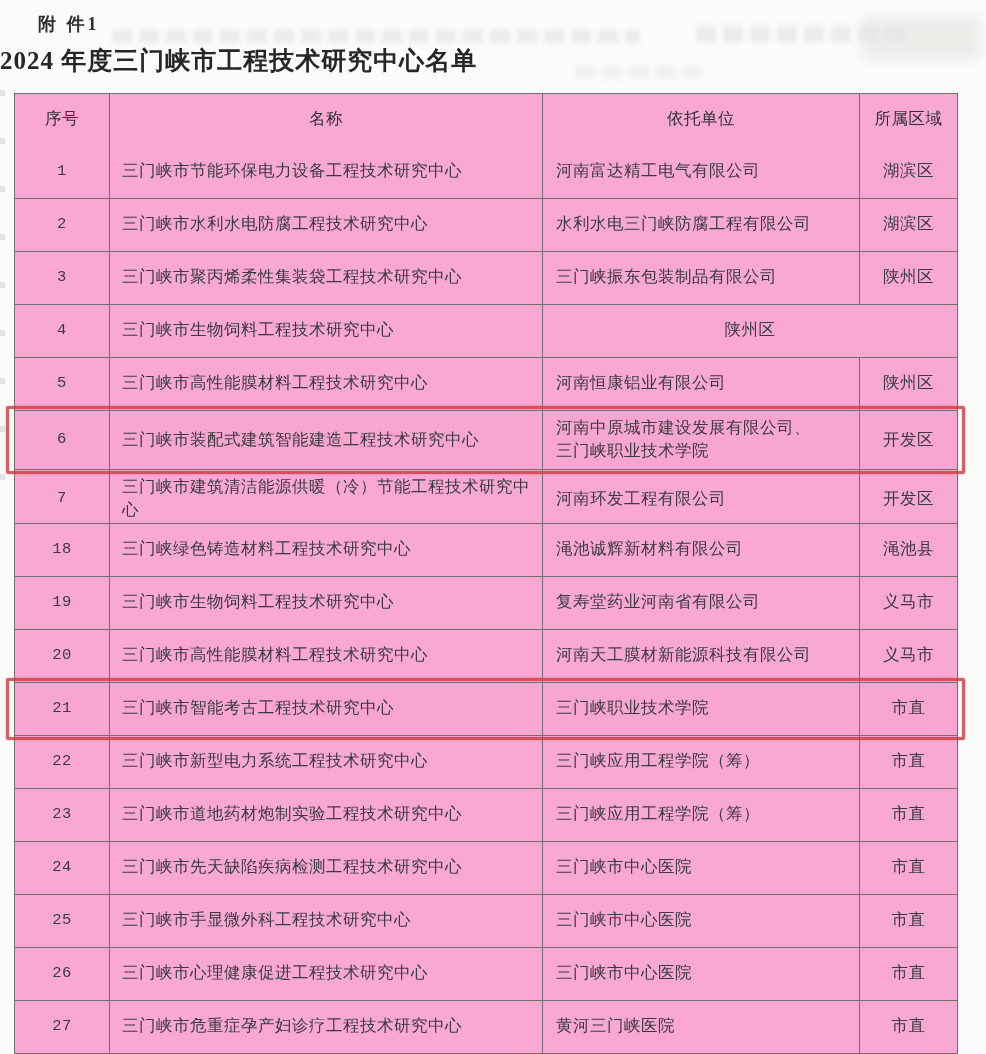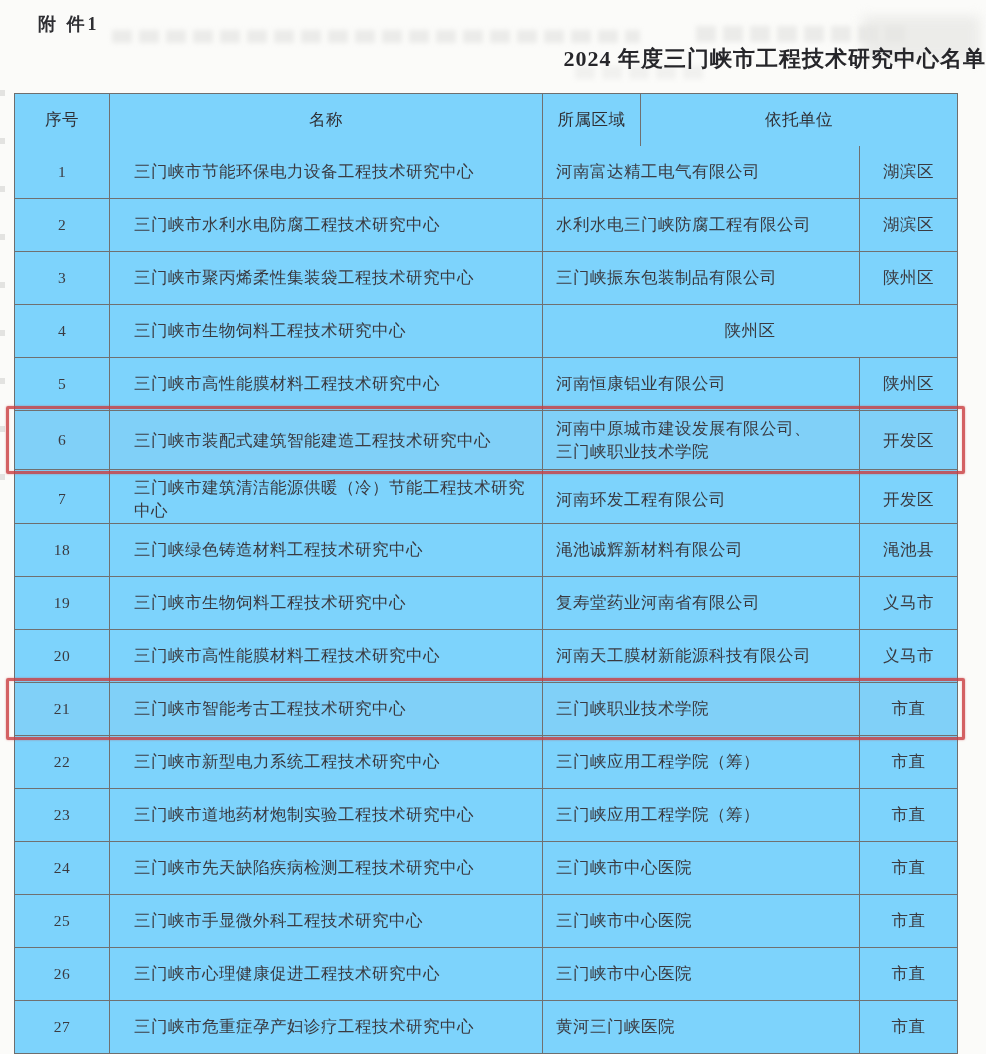--- a/index.html
+++ b/index.html
@@ -12,54 +12,55 @@
     color:#3a3a40;
     overflow:hidden;
   }
   
   .attachment{
     position:absolute;left:38px;top:12px;
     font-size:18px;font-weight:600;letter-spacing:3px;color:#2e2e32;
   }
   .doc-title{
     position:absolute;left:0;top:44px;width:100%;
-    text-align:right;font-size:22px;font-weight:700;
+    text-align:left;font-size:25px;font-weight:700;
     letter-spacing:1px;color:#26262a;
   }
   
   .ghost{
     position:absolute;pointer-events:none;opacity:.55;
     filter:blur(2.5px);
     background:repeating-linear-gradient(90deg,#dededc 0 20px,rgba(0,0,0,0) 20px 27px);
   }
   .ghost.blob{background:#e6e6e3;filter:blur(6px);opacity:.7;}
   .edge-strip{
     position:absolute;left:0;top:90px;width:5px;height:430px;
     background:repeating-linear-gradient(180deg,#b9b9b6 0 6px,rgba(0,0,0,0) 6px 48px);
     opacity:.35;pointer-events:none;filter:blur(.5px);
   }
   
   .tbl{
     position:absolute;left:14px;width:944px;
     border:1.6px solid #6e6e6e;box-sizing:border-box;
-    background:#7dd3fc;
+    background:#f9a8d4;
+    font-family:Liberation Mono, monospace;
   }
   .tbl-1{top:93px;}
   .tbl-2{top:523px;text-align:center;}
   .row{display:flex;min-height:52px;border-top:1.4px solid #707070;position:relative;}
   .row:first-child{border-top:none;}
   .cell{
     display:flex;align-items:center;box-sizing:border-box;
     border-left:1.4px solid #707070;
     font-size:16.5px;letter-spacing:.5px;line-height:1.4;
     padding:6px 8px;
   }
   .cell:first-child{border-left:none;}
   .c-no{width:94px;justify-content:center;font-size:15.5px;}
-  .c-name{width:433px;padding-left:24px;}
+  .c-name{width:433px;padding-left:12px;}
   .c-org{width:317px;padding-left:13px;white-space:pre-line;}
   .c-region{flex:1;justify-content:center;}
   .header-row .cell{justify-content:center;padding-left:8px;font-size:16.5px;color:#2f2f34;}
   
   .hl-frame{
     position:absolute;left:-9px;right:-8px;top:-5px;bottom:-5px;
     border:3px solid rgba(201,62,66,.82);
     border-radius:2px;
     box-shadow:0 0 2px rgba(201,62,66,.55), inset 0 0 2px rgba(201,62,66,.3);
     pointer-events:none;z-index:3;
@@ -77,22 +78,22 @@
   <div class="ghost" style="left:575px;top:66px;width:128px;height:13px;opacity:.35;"></div>
   <div class="edge-strip"></div>
 
   <div class="attachment">附 件1</div>
   <div class="doc-title">2024 年度三门峡市工程技术研究中心名单</div>
 
   <div class="tbl tbl-1">
     <div class="row header-row">
       <div class="cell c-no">序号</div>
       <div class="cell c-name">名称</div>
+      <div class="cell c-org">依托单位</div>
       <div class="cell c-region">所属区域</div>
-      <div class="cell c-org">依托单位</div>
     </div>
     <div id="tbody1">
         <div class="row">
           <div class="cell c-no">1</div>
           <div class="cell c-name">三门峡市节能环保电力设备工程技术研究中心</div>
           <div class="cell c-org">河南富达精工电气有限公司</div>
           <div class="cell c-region">湖滨区</div>
         </div>
         <div class="row">
           <div class="cell c-no">2</div>

